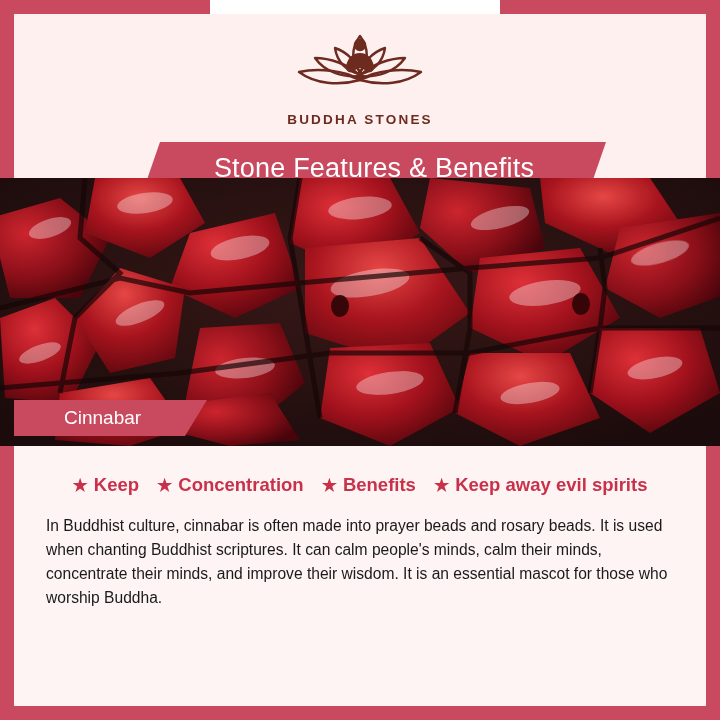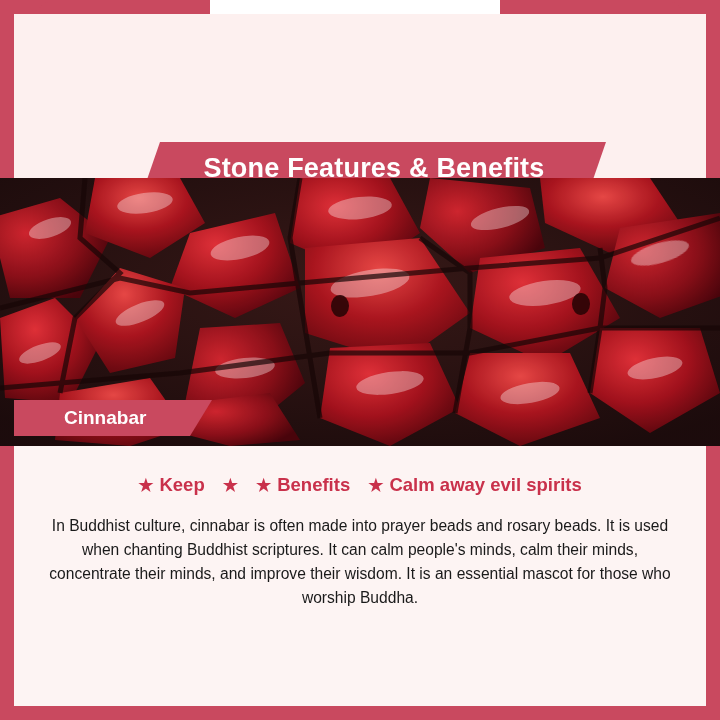--- a/index.html
+++ b/index.html
@@ -99,21 +99,21 @@
     content: "";
     position: absolute;
     right: -18px; top: 0;
     width: 0; height: 0;
     border-left: 18px solid #c9495f;
     border-bottom: 52px solid transparent;
   }
   .title-text {
     color: #ffffff;
     font-size: 27px;
-    font-weight: 700;
+    font-weight: 400;
     letter-spacing: 0.2px;
     white-space: nowrap;
   }
 
   
   .photo {
     position: absolute;
     left: 0; top: 178px;
     width: 720px; height: 268px;
     overflow: hidden;
@@ -135,21 +135,21 @@
     content: "";
     position: absolute;
     right: -22px; top: 0;
     width: 0; height: 0;
     border-left: 22px solid #c9495f;
     border-bottom: 36px solid transparent;
   }
   .ribbon-text {
     color: #ffffff;
     font-size: 19px;
-    font-weight: 700;
+    font-weight: 400;
     white-space: nowrap;
   }
 
   
   .content {
     position: absolute;
     left: 14px; top: 446px;
     width: 692px; height: 260px;
     background: #fdf4f3;
     padding: 28px 18px 0 18px;
@@ -168,39 +168,65 @@
     color: #c9314b;
     font-size: 18.5px;
     font-weight: 700;
     white-space: nowrap;
   }
   .star { font-size: 17px; line-height: 1; color: #c9314b; }
   .desc {
     font-size: 15.6px;
     line-height: 1.55;
     color: #1a1a1a;
-    text-align: center;
+    text-align: left;
     padding: 0 14px;
   }
 </style>
 </head>
 <body>
 
 <div class="page">
 
   <div class="frame-left"></div>
   <div class="frame-right"></div>
   <div class="frame-top-left"></div>
   <div class="frame-top-right"></div>
   <div class="frame-bottom"></div>
   <div class="notch-left"></div>
   <div class="notch-right"></div>
 
   <div class="header">
 
+    <div class="brand">
+      <span class="brand-logo">
+        <svg width="150" height="74" viewBox="0 0 150 74" fill="none">
+          <g stroke="#6d2b1f" stroke-width="2.4" fill="none" stroke-linecap="round" stroke-linejoin="round">
+
+            <path d="M75 8 C66 20 66 34 75 44 C84 34 84 20 75 8 Z"></path>
+
+            <path d="M75 46 C62 44 52 34 50 20 C62 24 72 34 75 46 Z"></path>
+            <path d="M75 46 C88 44 98 34 100 20 C88 24 78 34 75 46 Z"></path>
+
+            <path d="M75 48 C58 50 40 44 30 30 C44 30 64 36 75 48 Z"></path>
+            <path d="M75 48 C92 50 110 44 120 30 C106 30 86 36 75 48 Z"></path>
+
+            <path d="M75 52 C54 58 30 56 14 44 C32 40 60 42 75 52 Z"></path>
+            <path d="M75 52 C96 58 120 56 136 44 C118 40 90 42 75 52 Z"></path>
+          </g>
+          <g fill="#6d2b1f">
+
+            <circle cx="75" cy="17" r="6.2"></circle>
+            <path d="M75 25 C67 25 62 31 61 39 C61 43 64 45 67 44 C70 43 71 40 75 40 C79 40 80 43 83 44 C86 45 89 43 89 39 C88 31 83 25 75 25 Z"></path>
+            <path d="M60 44 C64 50 70 52 75 52 C80 52 86 50 90 44 C86 48 80 49 75 49 C70 49 64 48 60 44 Z"></path>
+          </g>
+        </svg>
+      </span>
+      <div class="brand-name">BUDDHA STONES</div>
+    </div>
 
     <div class="title-band">
       <span class="title-text">Stone Features &amp; Benefits</span>
     </div>
   </div>
 
   <div class="photo">
     <svg width="720" height="268" viewBox="0 0 720 268">
       <defs>
         <radialGradient id="g1" cx="35%" cy="30%" r="75%">
@@ -288,27 +314,28 @@
 
   <div class="content">
 
     <div class="benefits">
       <div class="benefit">
         <span class="star">★</span>
         <span>Keep</span>
       </div>
       <div class="benefit">
         <span class="star">★</span>
+        <span>Concentration</span>
       </div>
       <div class="benefit">
         <span class="star">★</span>
         <span>Benefits</span>
       </div>
       <div class="benefit">
         <span class="star">★</span>
-        <span>Calm away evil spirits</span>
+        <span>Keep away evil spirits</span>
       </div>
     </div>
 
     <p class="desc">In Buddhist culture, cinnabar is often made into prayer beads and rosary beads. It is used when chanting Buddhist scriptures. It can calm people's minds, calm their minds, concentrate their minds, and improve their wisdom. It is an essential mascot for those who worship Buddha.</p>
   </div>
 
 </div>
 
 </body></html>

